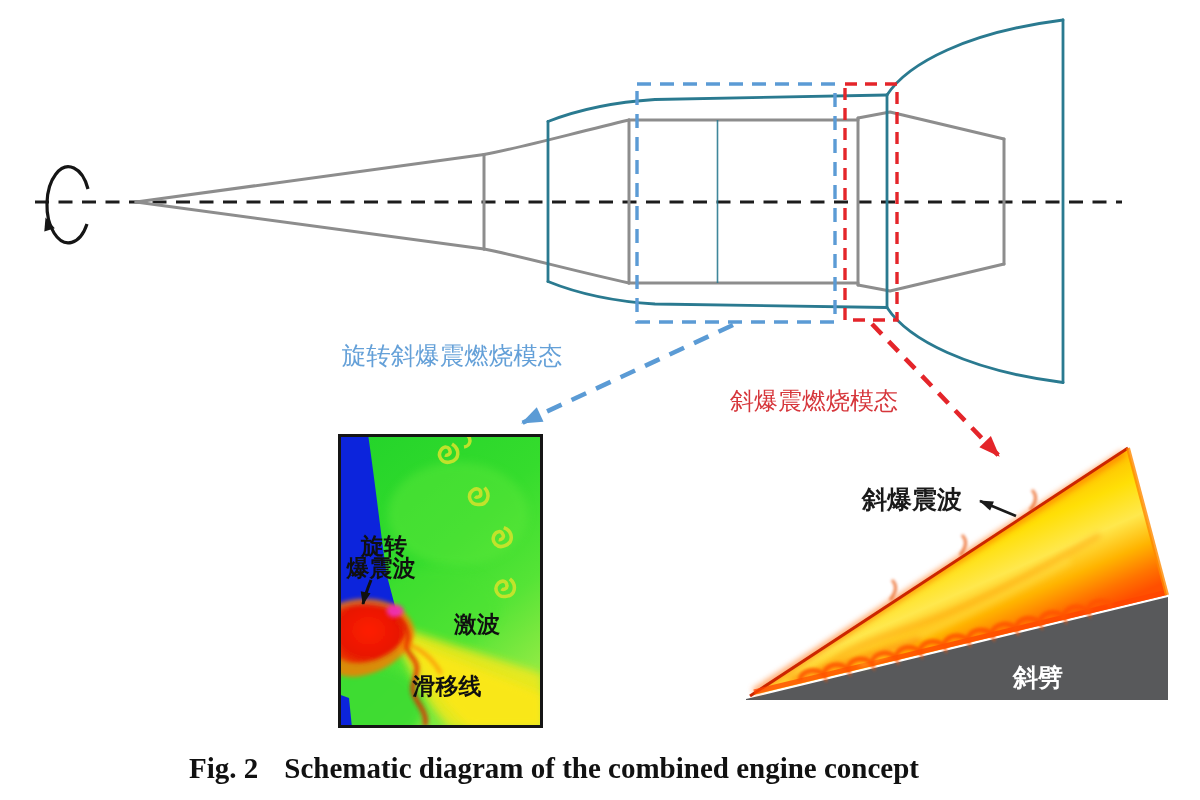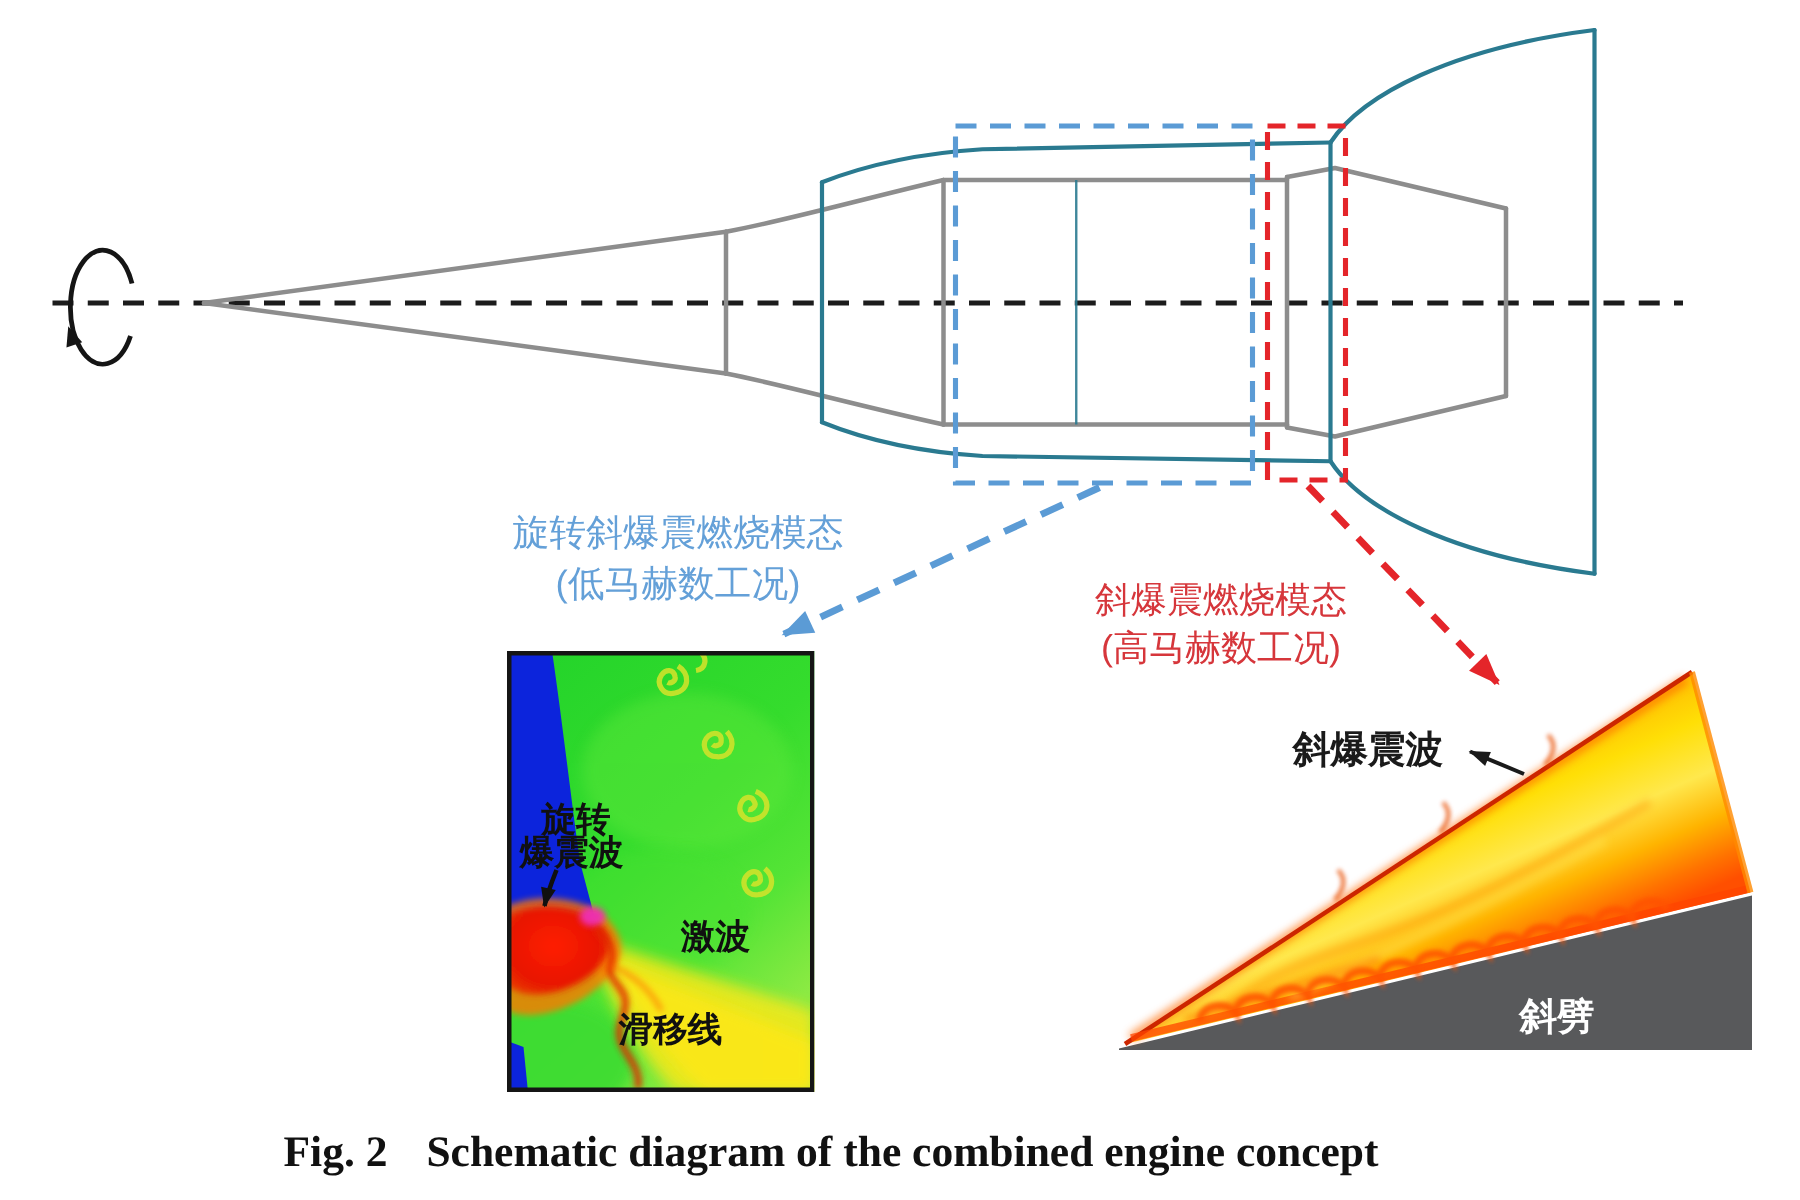--- a/index.html
+++ b/index.html
@@ -93,25 +93,23 @@
 
     <rect class="box-blue" x="637" y="84" width="198" height="238"></rect>
     <rect class="box-red" x="845" y="84" width="52" height="236"></rect>
 
     <path class="leader-blue" d="M733 325 L522 423" marker-end="url(#mBlue)"></path>
     <path class="leader-red" d="M872 324 L999 456" marker-end="url(#mRed)"></path>
   </svg>
 
   <div class="mode-label blue">
     <div>旋转斜爆震燃烧模态</div>
-    <div>(低马赫数工况)</div>
   </div>
   <div class="mode-label red">
     <div>斜爆震燃烧模态</div>
-    <div>(高马赫数工况)</div>
   </div>
 
   <svg class="abs" style="left:338px;top:434px" width="205" height="294" viewBox="0 0 205 294">
     <defs>
       <linearGradient id="Lg" x1="0" y1="0" x2="0.6" y2="1">
         <stop offset="0" stop-color="#22d32a"></stop>
         <stop offset="0.5" stop-color="#35dc2d"></stop>
         <stop offset="0.78" stop-color="#55e436"></stop>
         <stop offset="1" stop-color="#8cea43"></stop>
       </linearGradient>

